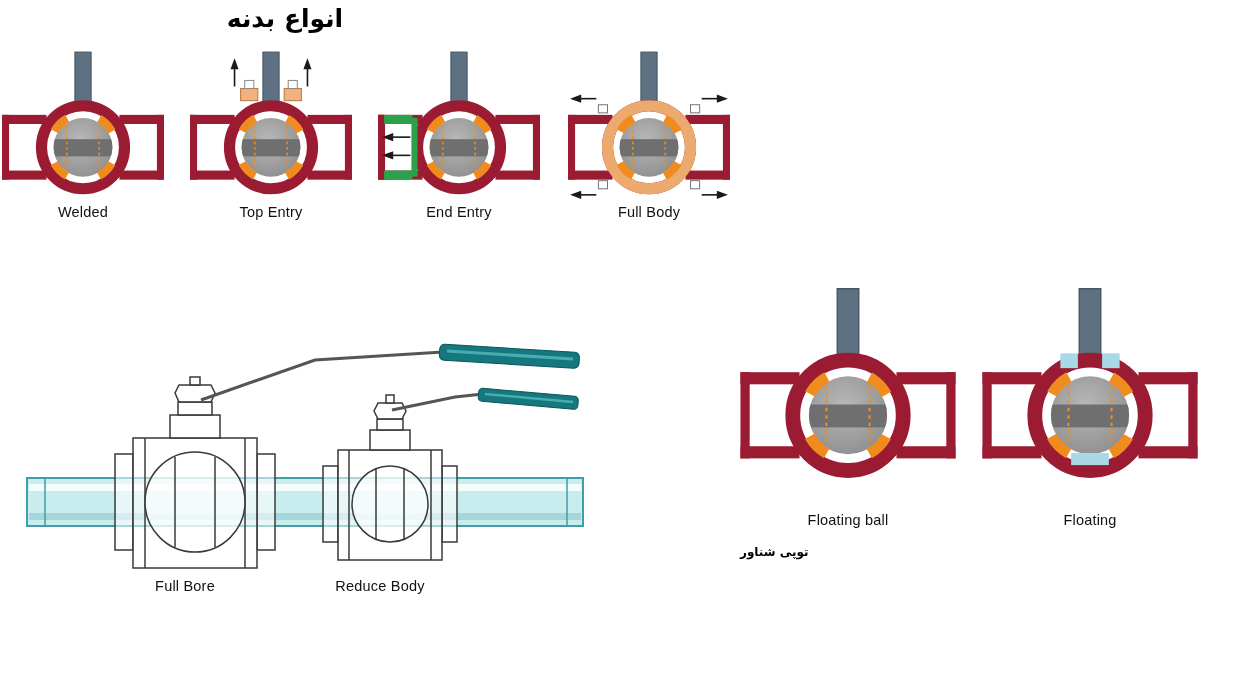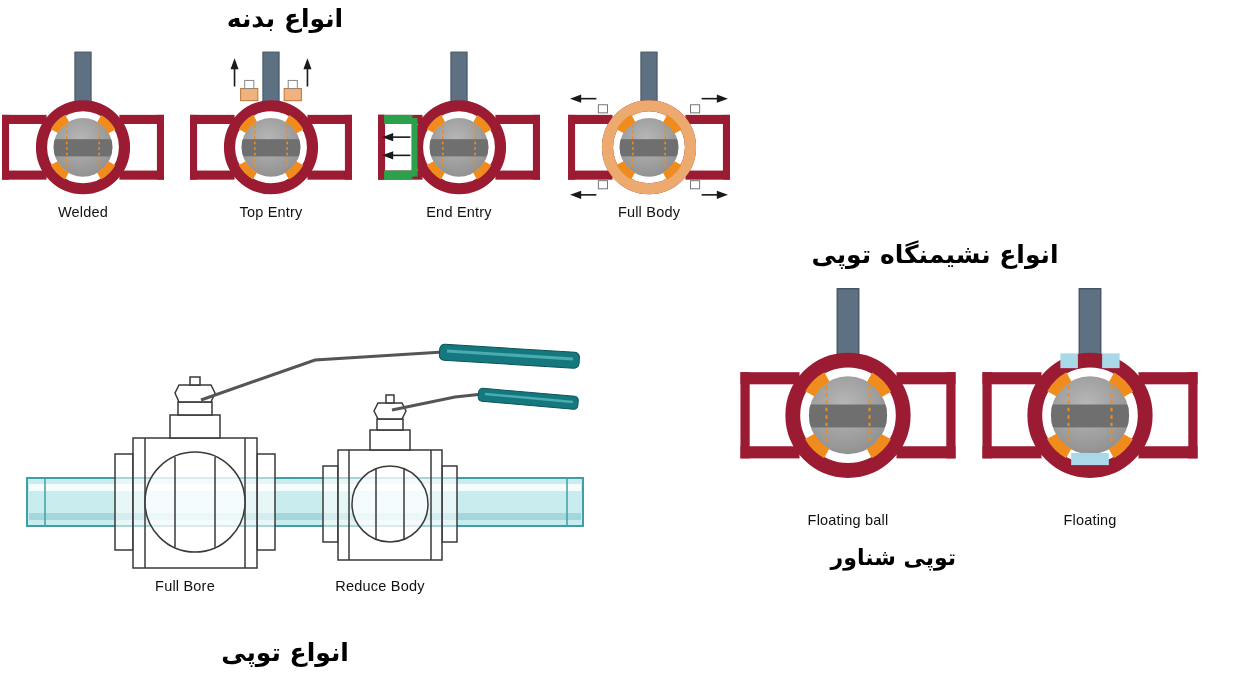--- a/index.html
+++ b/index.html
@@ -1,21 +1,21 @@
 <!DOCTYPE html>
 <html><head>
 <meta charset="utf-8">
 <style>
   html,body{margin:0;padding:0;background:#ffffff;font-family:"Liberation Sans",sans-serif;}
   .canvas{position:relative;width:1241px;height:696px;background:#ffffff;overflow:hidden;}
   .valve-fig{position:absolute;}
   .fig-label{position:absolute;text-align:center;font-weight:normal;font-size:14.5px;color:#111;letter-spacing:.2px;}
   .title-fa{position:absolute;text-align:center;font-weight:bold;font-size:25px;color:#000;
             font-family:"DejaVu Sans",sans-serif;direction:rtl;}
-  .label-fa{position:absolute;text-align:right;font-weight:bold;font-size:22px;color:#000;
+  .label-fa{position:absolute;text-align:left;font-weight:bold;font-size:12px;color:#000;
             font-family:"DejaVu Sans",sans-serif;direction:rtl;}
 </style>
 </head>
 <body>
 
 <div class="canvas">
 
   <svg width="0" height="0" style="position:absolute">
     <defs>
       <radialGradient id="ballGrad" cx="45%" cy="38%" r="75%">
@@ -114,21 +114,20 @@
       <polygon points="13,139 2,143 13,147"></polygon>
       <polygon points="147,139 158,143 147,147"></polygon>
     </g>
   </svg>
 
   <div class="fig-label" style="left:2px;top:204px;width:162px">Welded</div>
   <div class="fig-label" style="left:190px;top:204px;width:162px">Top Entry</div>
   <div class="fig-label" style="left:378px;top:204px;width:162px">End Entry</div>
   <div class="fig-label" style="left:568px;top:204px;width:162px">Full Body</div>
 
-  <div class="title-fa" style="left:770px;top:240px;width:330px">انواع نشیمنگاه توپی</div>
 
   <svg class="valve-fig" style="left:740px;top:286px" width="216" height="202" viewBox="0 0 160 150">
     <use href="#valve-sym"></use>
   </svg>
 
   <svg class="valve-fig" style="left:982px;top:286px" width="216" height="202" viewBox="0 0 160 150">
     <use href="#valve-sym"></use>
     <g fill="#a9d9e9">
       <rect x="58" y="50" width="13" height="11"></rect>
       <rect x="89" y="50" width="13" height="11"></rect>
@@ -188,15 +187,14 @@
       <rect x="425" y="14" width="140" height="16" rx="5" fill="#14787e" stroke="#0b555a" transform="rotate(3.5 425 14)"></rect>
       <line x1="432" y1="21" x2="558" y2="29" stroke="#57b9bd" stroke-width="3" opacity="0.8"></line>
       <rect x="464" y="58" width="100" height="13" rx="4" fill="#14787e" stroke="#0b555a" transform="rotate(5 464 58)"></rect>
       <line x1="470" y1="64" x2="558" y2="72" stroke="#57b9bd" stroke-width="2.5" opacity="0.8"></line>
     </g>
   </svg>
 
   <div class="fig-label" style="left:105px;top:578px;width:160px">Full Bore</div>
   <div class="fig-label" style="left:295px;top:578px;width:170px">Reduce Body</div>
 
-  <div class="title-fa" style="left:175px;top:638px;width:220px">انواع توپی</div>
 
 </div>
 
 </body></html>

